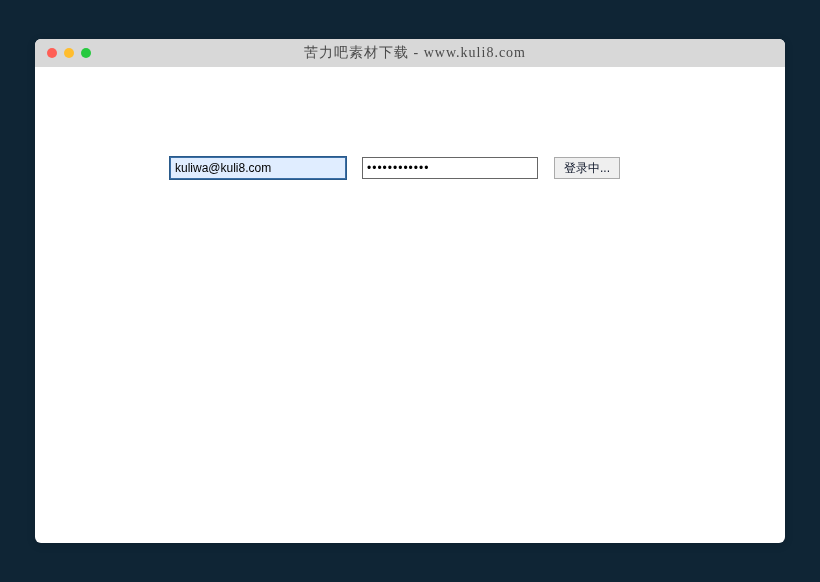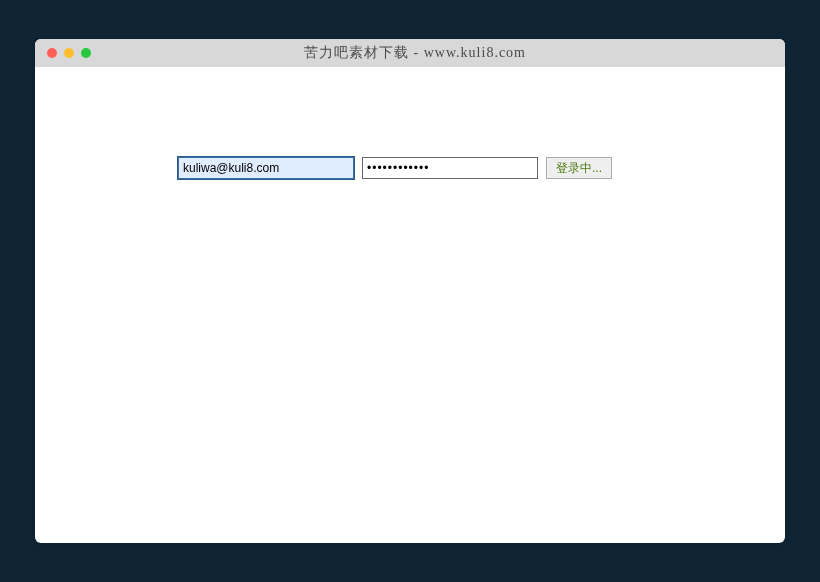--- a/index.html
+++ b/index.html
@@ -63,21 +63,21 @@
     .heading {
       font-size: 22px;
       color: #222;
       font-weight: normal;
       margin-bottom: 85px;
       font-family: "Microsoft YaHei", Arial, sans-serif;
     }
     .form-row {
       display: flex;
       justify-content: center;
-      gap: 8px;
+      gap: 16px;
       align-items: center;
       padding-left: 0;
       margin-left: -30px;
     }
     .text-input {
       height: 22px;
       border: 1px solid #666;
       font-size: 12px;
       padding: 2px 4px;
       font-family: Arial, sans-serif;
@@ -92,21 +92,21 @@
       width: 176px;
       background: #fff;
       letter-spacing: 1px;
     }
     .submit-btn {
       height: 22px;
       width: 66px;
       border: 1px solid #aaa;
       background: #efefef;
       font-size: 12px;
-      color: #4d7c0f;
+      color: #0f172a;
       cursor: default;
       font-family: "Microsoft YaHei", Arial, sans-serif;
     }
   </style>
 </head>
 <body>
 
 <div class="window">
   <div class="titlebar">
     <div class="traffic-lights">

